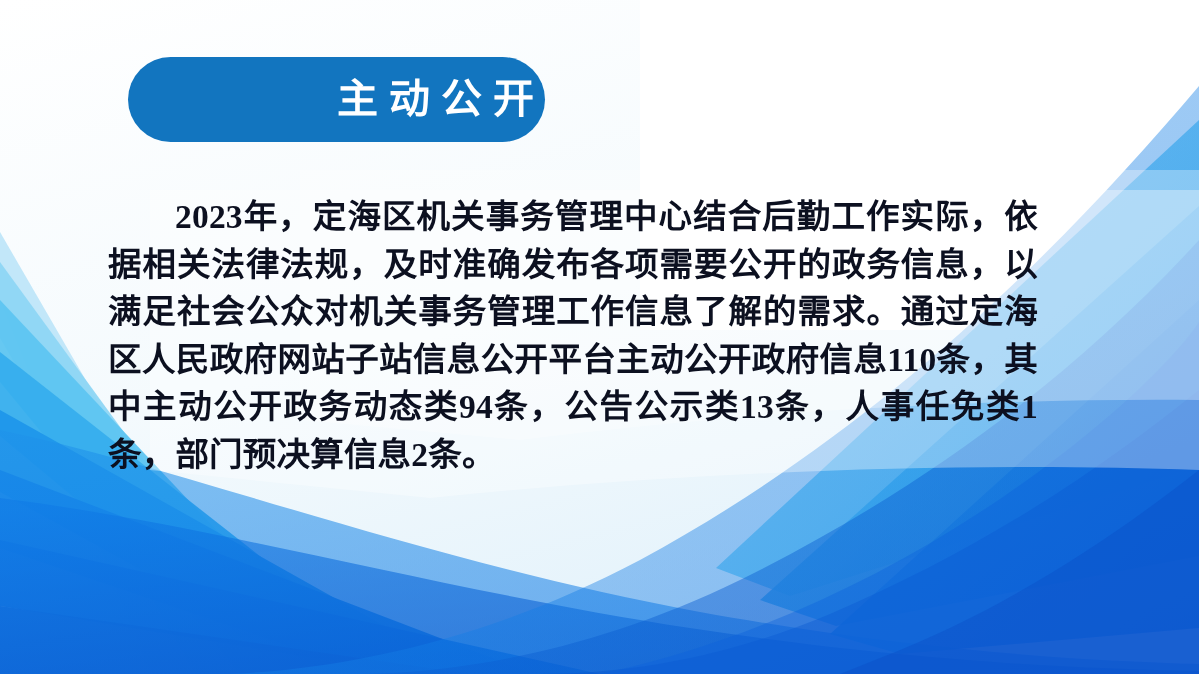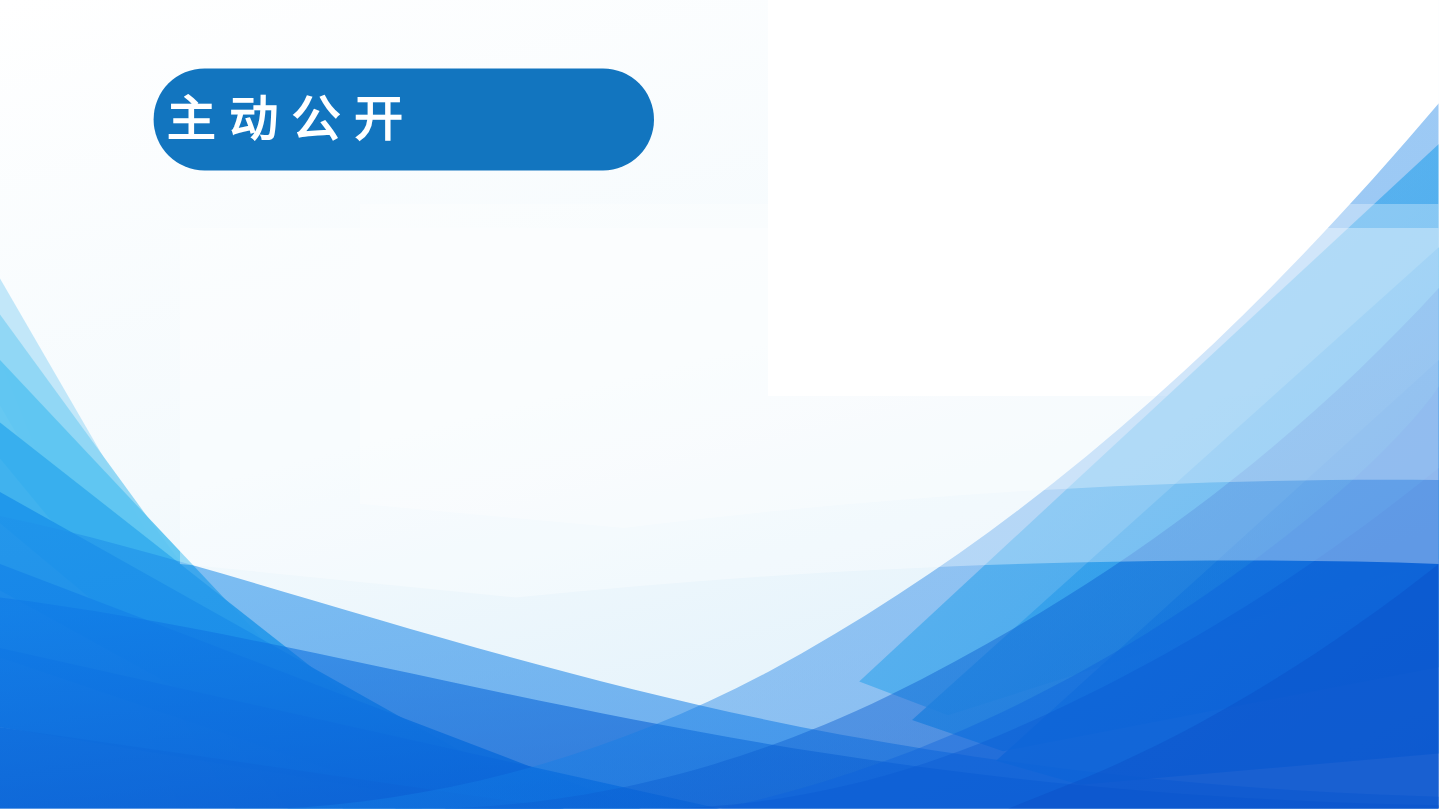--- a/index.html
+++ b/index.html
@@ -27,21 +27,21 @@
   .title-badge {
     position: absolute;
     left: 128px;
     top: 57px;
     width: 417px;
     height: 85px;
     border-radius: 999px;
     background: #1275bf;
     display: flex;
     align-items: center;
-    justify-content: flex-start;
+    justify-content: flex-end;
     z-index: 5;
   }
   .title-badge .badge-text {
     color: #ffffff;
     font-family: "Liberation Sans", "DejaVu Sans", sans-serif;
     font-weight: 700;
     font-size: 41px;
     letter-spacing: 11px;
     text-indent: 11px;
     line-height: 1;
@@ -141,14 +141,17 @@
     </g>
 
     <path d="M150,190 L1199,190 L1199,470 C980,462 700,470 430,498 L150,470 Z" fill="#ffffff" opacity="0.34"></path>
     <path d="M300,170 L1199,170 L1199,400 C1000,398 760,410 520,440 L300,420 Z" fill="#ffffff" opacity="0.30"></path>
   </svg>
 
   <div class="title-badge" style="background: rgb(18, 117, 191);">
     <span class="badge-text" style="color: rgb(255, 255, 255);">主动公开</span>
   </div>
 
+  <div class="body-block">
+    <p class="body-paragraph" style="color: rgb(12, 16, 32);">2023年，定海区机关事务管理中心结合后勤工作实际，依据相关法律法规，及时准确发布各项需要公开的政务信息，以满足社会公众对机关事务管理工作信息了解的需求。通过定海区人民政府网站子站信息公开平台主动公开政府信息110条，其中主动公开政务动态类94条，公告公示类13条，人事任免类1条，部门预决算信息2条。</p>
+  </div>
 
 </div>
 
 </body></html>

